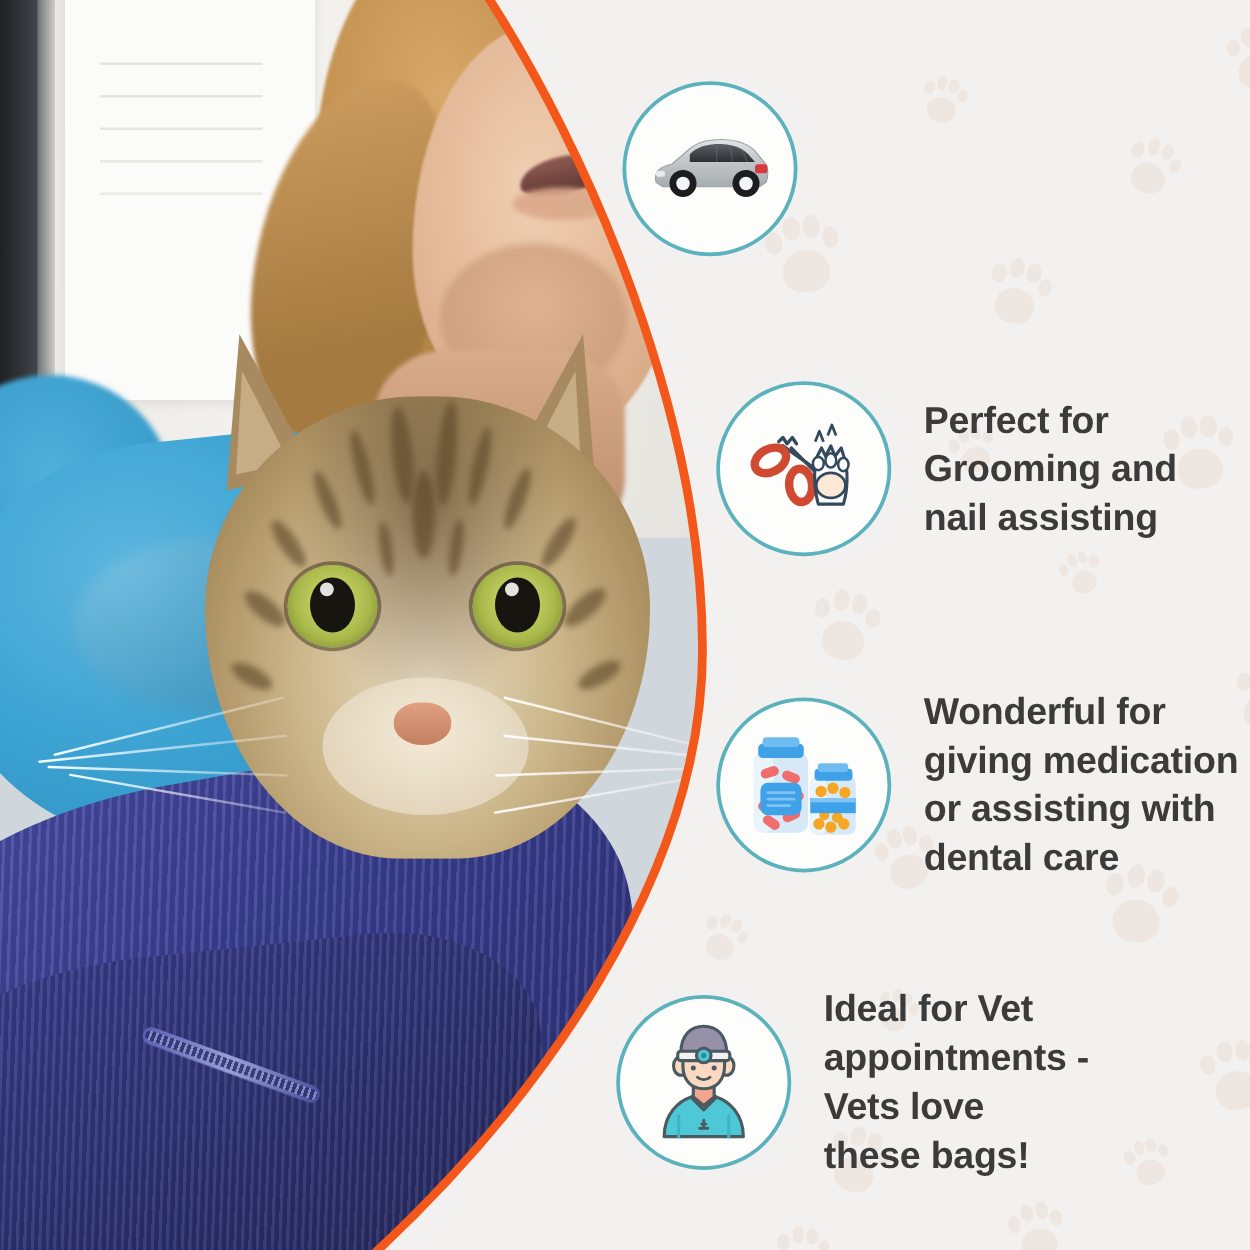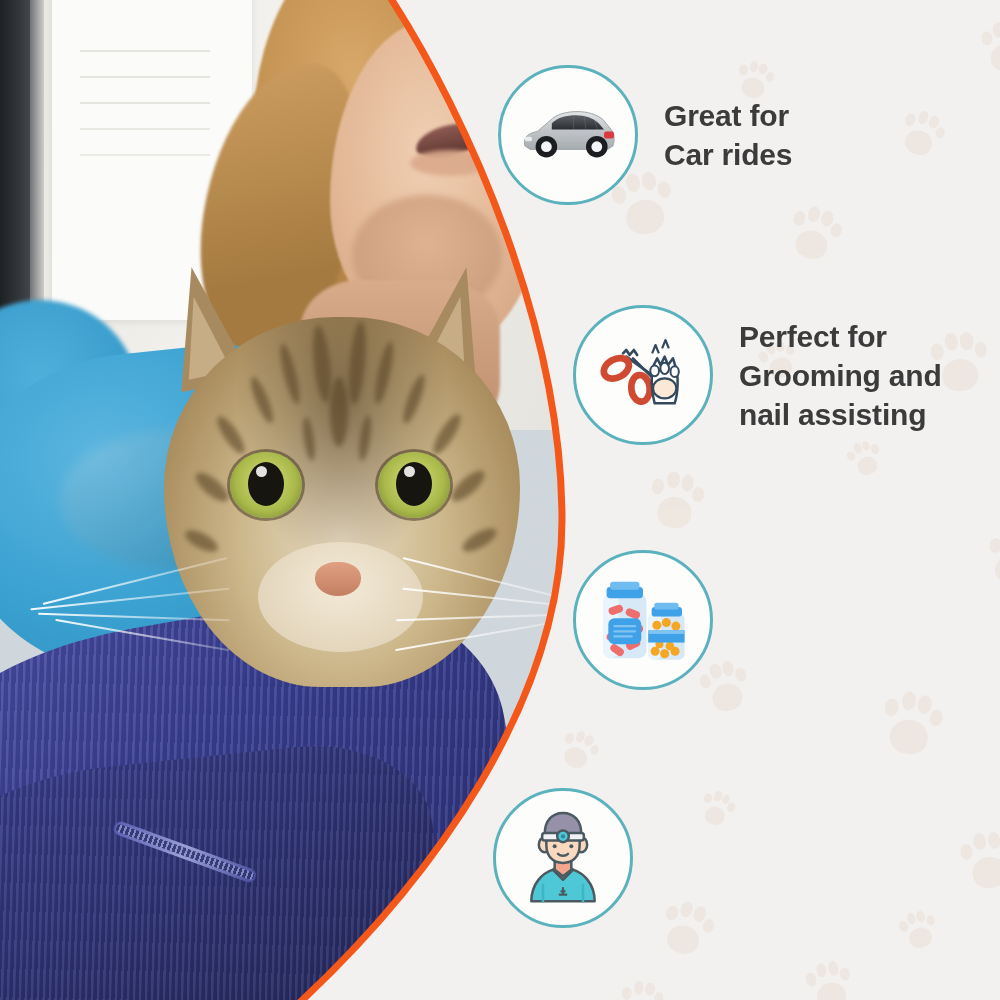--- a/index.html
+++ b/index.html
@@ -387,22 +387,20 @@
           <path d="M66,39 L66,54 M78,40 L80,54 M89,43 L93,54" stroke="#6c7075" stroke-width="1" opacity=".55"></path>
           <rect x="100" y="56" width="11" height="8" rx="2.5" fill="#d93a3f"></rect>
           <rect x="12" y="62" width="8" height="5" rx="2" fill="#e9ebec"></rect>
           <path d="M22,66 L100,66" stroke="#b6babd" stroke-width="1.4"></path>
           <circle cx="36" cy="73" r="12" fill="#1b1d20"></circle>
             <circle cx="36" cy="73" r="6" fill="#f3f4f5"></circle>
           <circle cx="92" cy="73" r="12" fill="#1b1d20"></circle>
             <circle cx="92" cy="73" r="6" fill="#f3f4f5"></circle>
         </svg>
       </div>
-      <div class="f-text">Great for
-Car rides</div>
     </div>
 
     <div class="feature f2">
       <div class="f-circle">
         <svg width="100" height="100" viewBox="0 0 120 120">
           <g fill="none" stroke="#34495e" stroke-width="3.2" stroke-linecap="round" stroke-linejoin="round">
             <path d="M36,34 L40,30 L44,36 L49,30 L53,36"></path>
             <path d="M40,38 L68,58"></path>
             <path d="M48,40 L70,62"></path>
           </g>
@@ -460,20 +458,24 @@
               <circle cx="97" cy="96" r="5.2"></circle>
             <circle cx="91" cy="90" r="5"></circle>
               <circle cx="79" cy="88" r="4.6"></circle>
           </g>
           <rect x="66" y="72" width="42" height="14" fill="#3fa1e8"></rect>
           <rect x="66" y="72" width="42" height="4" fill="#7fc4f2"></rect>
           <rect x="70" y="45" width="35" height="11" rx="3.6" fill="#3fa1e8"></rect>
           <rect x="73" y="40" width="28" height="8" rx="3" fill="#6fbdf0"></rect>
         </svg>
       </div>
+      <div class="f-text">Wonderful for
+giving medication
+or assisting with
+dental care</div>
     </div>
 
     <div class="feature f4">
       <div class="f-circle">
         <svg width="100" height="100" viewBox="0 0 120 120">
           <g stroke="#4a5a60" stroke-width="3" stroke-linejoin="round" stroke-linecap="round">
 
             <path d="M22,112 C22,90 36,78 48,74 L60,86 L72,74 C84,78 98,90 98,112 Z" fill="#4ec8d6"></path>
             <path d="M48,74 L60,86 L72,74 L66,70 L54,70 Z" fill="#f3a58e"></path>
 
@@ -495,16 +497,20 @@
           <circle cx="70" cy="46" r="2.4" fill="#4a5a60"></circle>
           <path d="M54,55 C57,58 63,58 66,55" fill="none" stroke="#4a5a60" stroke-width="2.8" stroke-linecap="round"></path>
 
           <g stroke="#3fb4c2" stroke-width="3" stroke-linecap="round">
             <path d="M36,92 L36,112"></path>
               <path d="M84,92 L84,112"></path>
           </g>
           <path d="M58,100 L62,100 M56,104 L64,104 M60,96 L60,104" stroke="#4a5a60" stroke-width="2.6" stroke-linecap="round"></path>
         </svg>
       </div>
+      <div class="f-text">Ideal for Vet
+appointments -
+Vets love
+these bags!</div>
     </div>
 
   </div>
 </div>
 
 </body></html>

